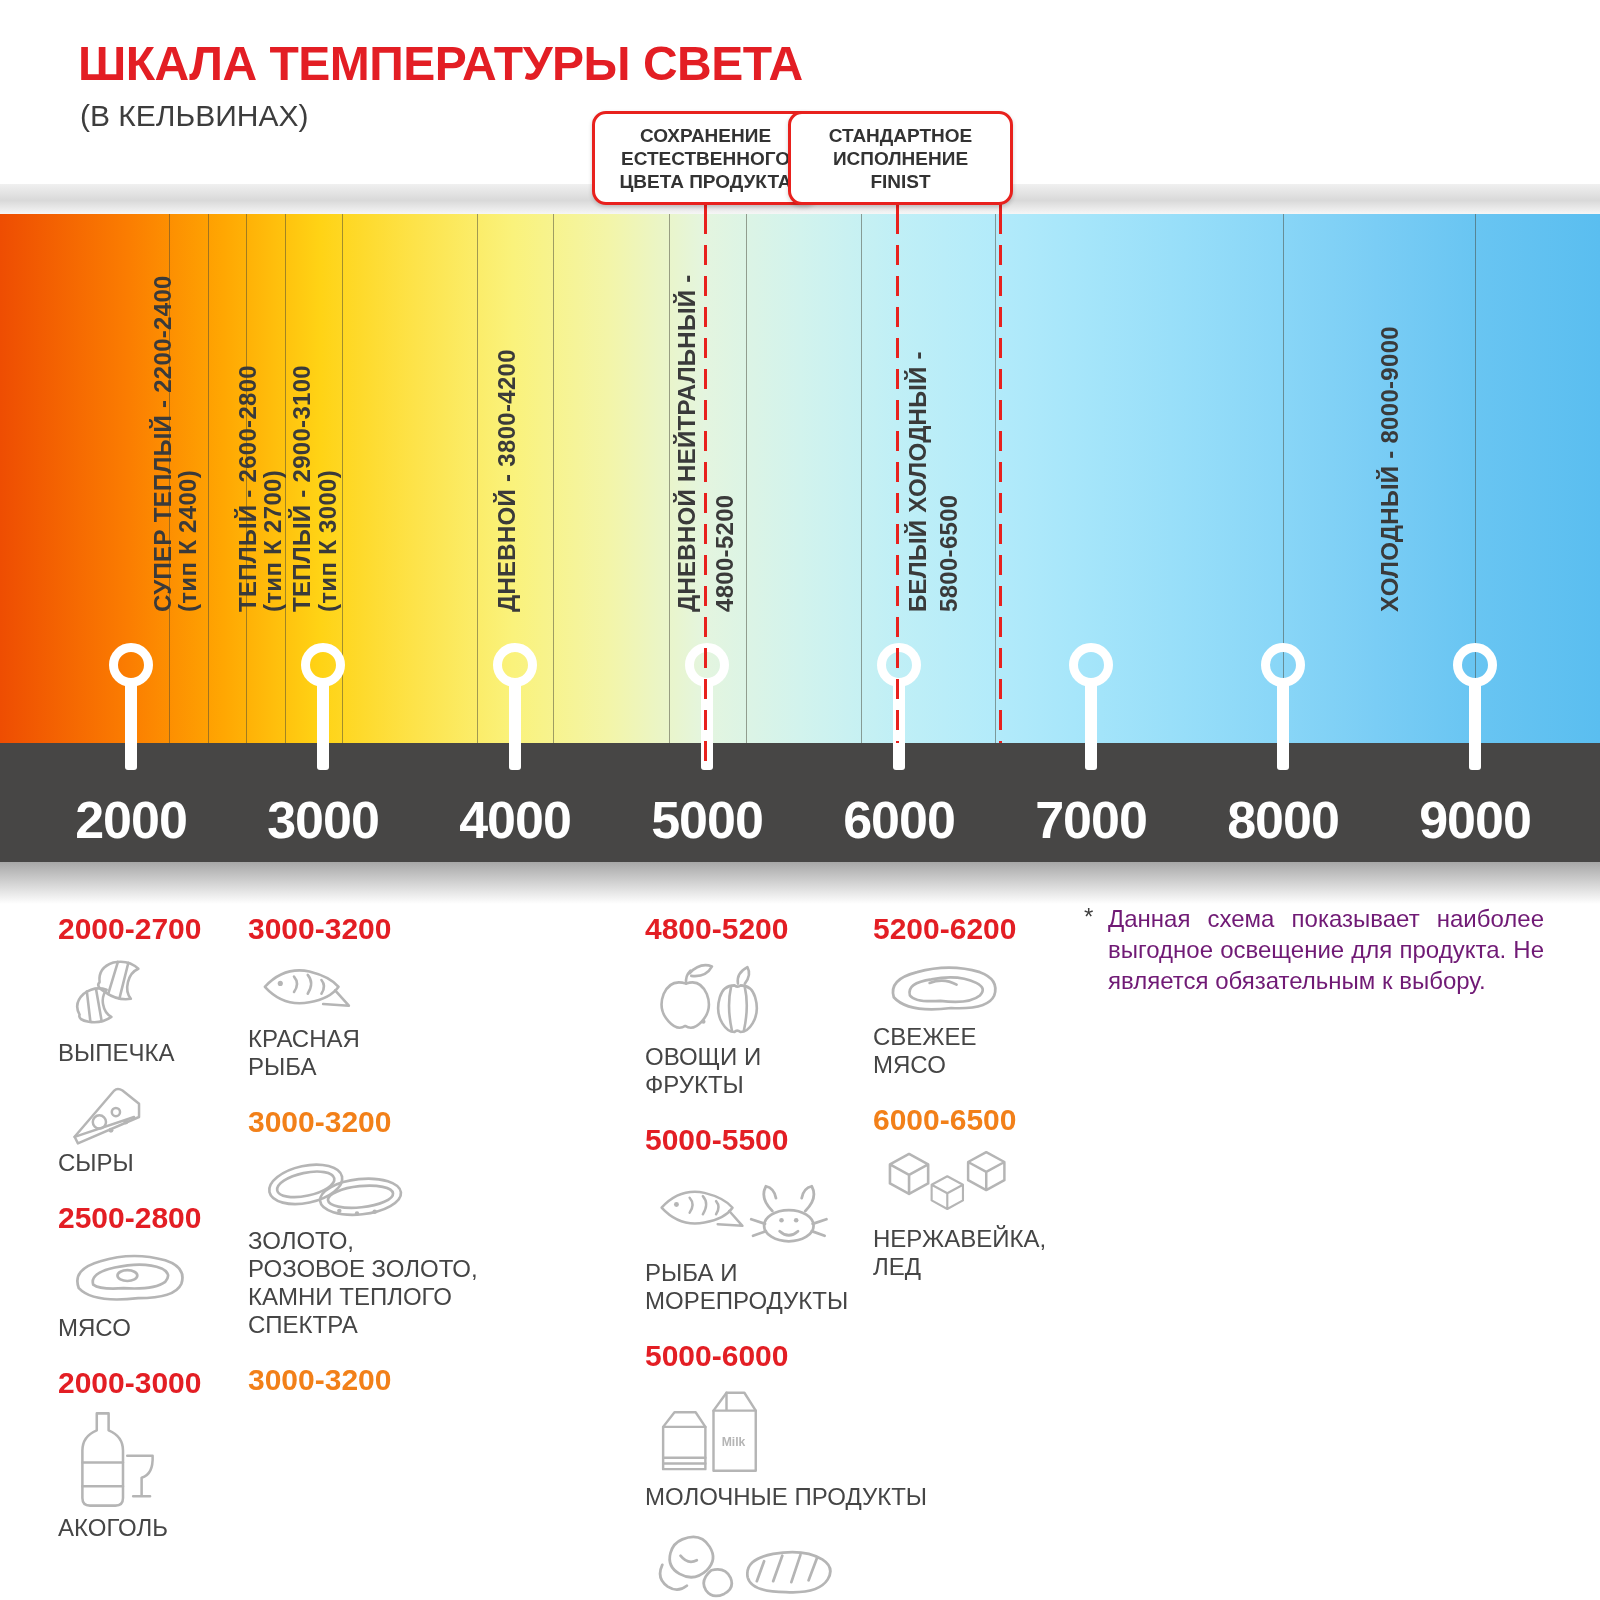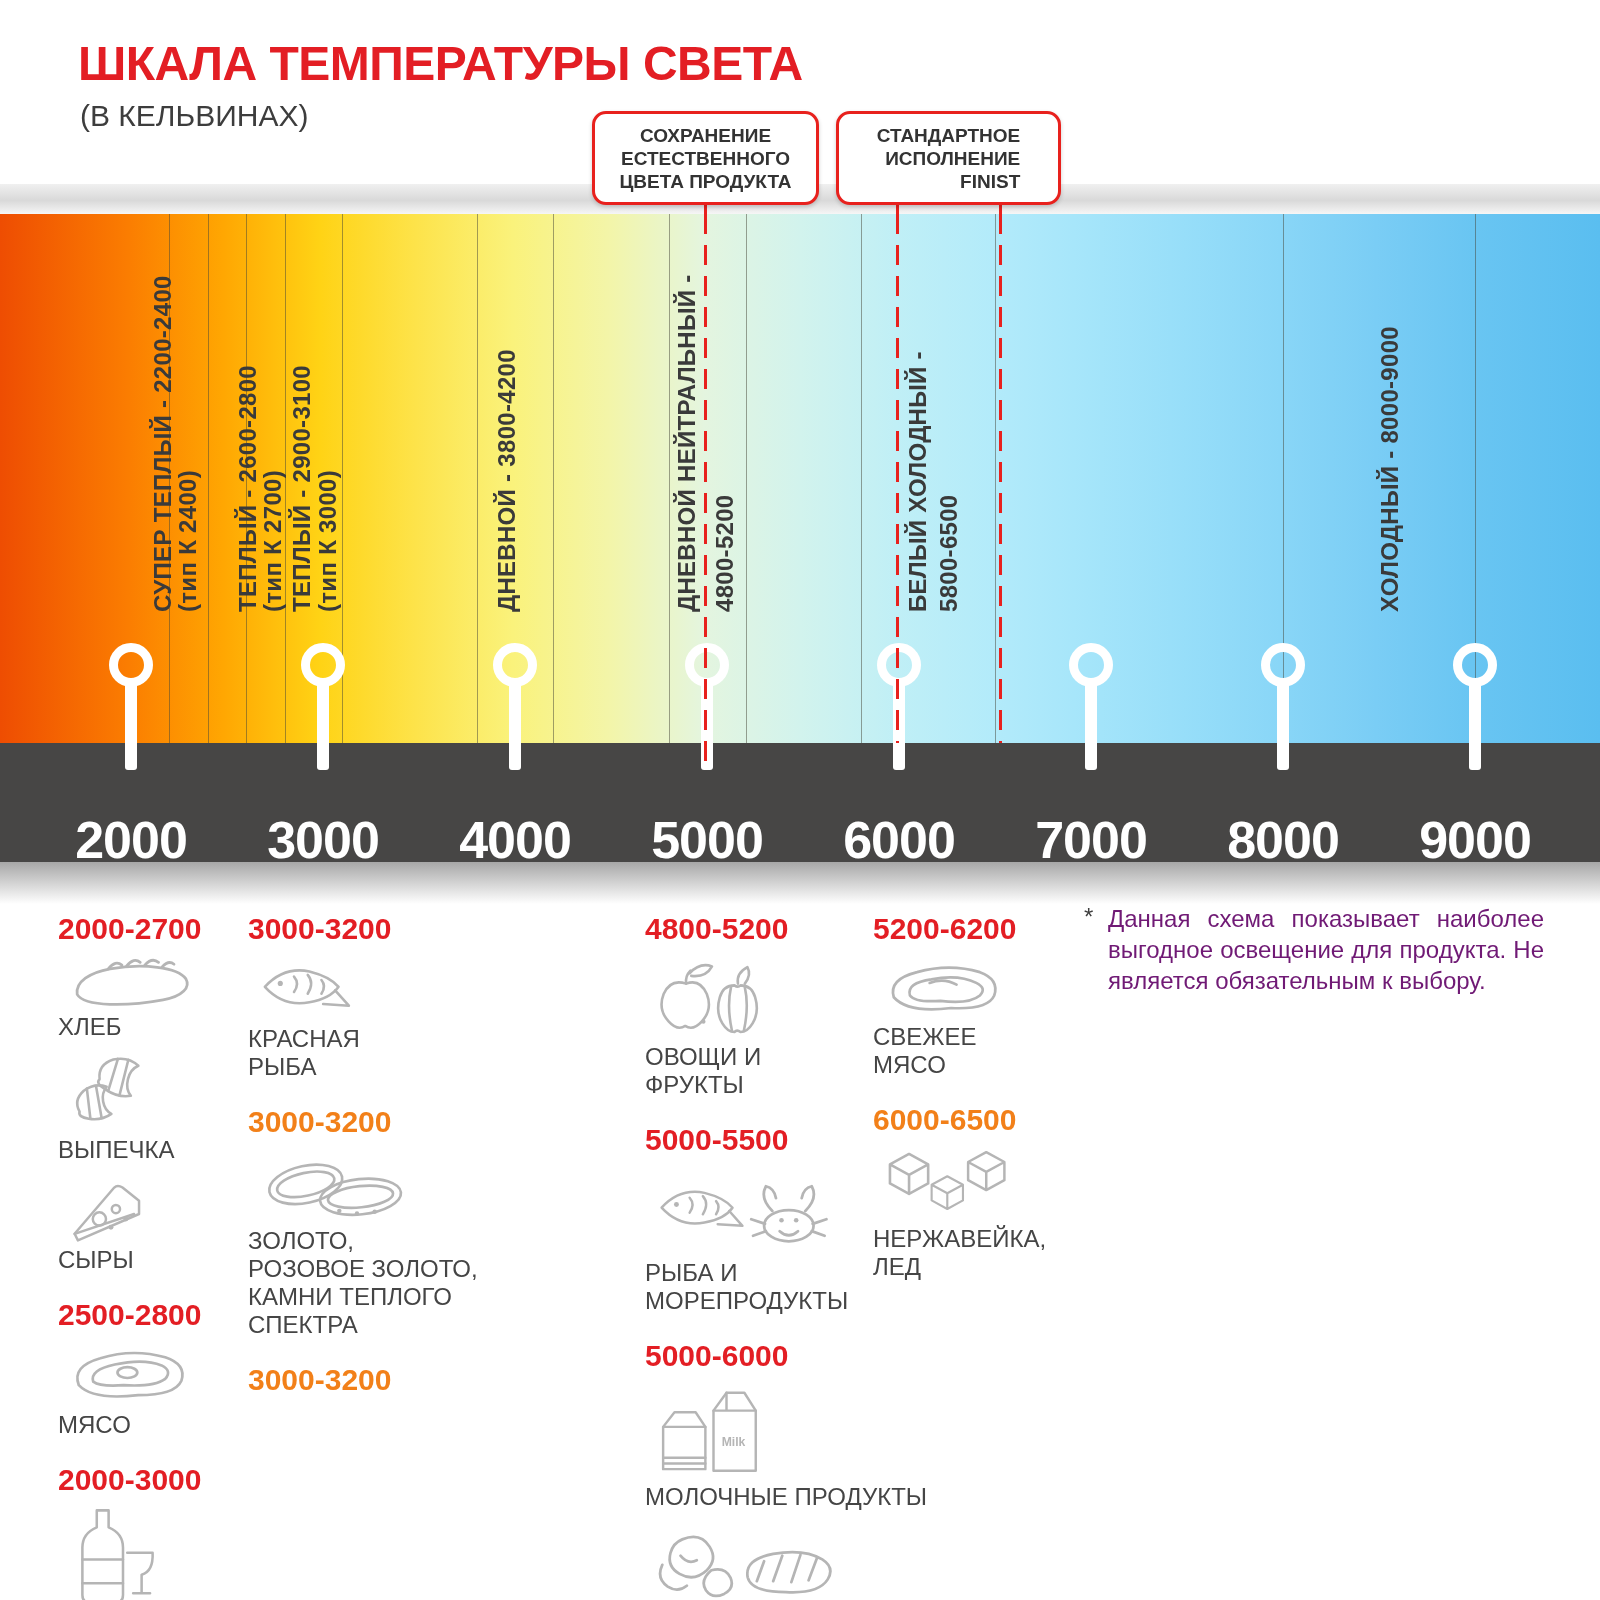--- a/index.html
+++ b/index.html
@@ -7,41 +7,41 @@
           font-family:"Liberation Sans", sans-serif;}
   
   .title{position:absolute;left:78px;top:36px;font-size:48px;font-weight:bold;color:#e31e24;letter-spacing:-0.5px;}
   .subtitle{position:absolute;left:80px;top:99px;font-size:30px;color:#3d3d3d;}
   
   .callout{position:absolute;top:111px;background:#fff;border:3px solid #e8211d;border-radius:14px;
            display:flex;align-items:center;justify-content:center;text-align:center;
            font-weight:bold;font-size:19px;line-height:23px;color:#333;white-space:pre-line;
            z-index:7;box-shadow:0 2px 4px rgba(0,0,0,.18);}
   .c1{left:592px;width:221px;height:88px;}
-  .c2{left:836px;width:219px;height:88px;text-align:right;}
+  .c2{left:788px;width:219px;height:88px;}
   .cstem{position:absolute;width:3px;top:198px;height:18px;background:#e8211d;z-index:4;}
   .dash{position:absolute;width:3px;top:214px;background:repeating-linear-gradient(#e8211d 0 20px,rgba(0,0,0,0) 20px 31px);z-index:6;}
   
   .band{position:absolute;left:0;top:184px;width:1600px;height:30px;background:linear-gradient(#f0f0f0,#d9d9d9 55%,#f6f6f6);}
   
   .colorbar{position:absolute;left:0;top:214px;width:1600px;height:529px;
     background:linear-gradient(to right,
       #ee4d02 0%, #fb7d01 8%, #ffa702 14%, #ffd315 20%, #fde34a 26%, #faf27b 32%,
       #f3f5a8 38%, #e4f5df 44%, #d2f3ed 50%, #c0eff6 56%, #b3ebfa 62%, #a5e5fa 68%,
       #97def9 74%, #89d6f7 80%, #7acdf5 86%, #69c5f2 92%, #5abef0 100%);}
   .gl{position:absolute;top:0;bottom:0;width:1px;background:rgba(70,70,55,.5);}
   .zl{position:absolute;top:612px;transform-origin:0 0;transform:rotate(-90deg);
       white-space:pre;font-weight:bold;font-size:24px;line-height:26px;color:#3a3a3a;letter-spacing:.3px;}
   .lh25{line-height:25px}.lh31{line-height:31px}.lh38{line-height:38px}
   
   .ring{position:absolute;top:643px;width:44px;height:44px;border:9px solid #fff;border-radius:50%;box-sizing:border-box;z-index:5;}
   .pstem{position:absolute;top:683px;width:12px;height:87px;background:#fff;z-index:5;border-radius:0 0 3px 3px;}
   
   .axisbar{position:absolute;left:0;top:743px;width:1600px;height:119px;background:#474645;z-index:2;}
-  .tick{position:absolute;top:47px;transform:translateX(-50%);font-size:52px;font-weight:bold;color:#fff;letter-spacing:-1px;margin-top:20px;}
+  .tick{position:absolute;top:47px;transform:translateX(-50%);font-size:52px;font-weight:bold;color:#fff;letter-spacing:-1px;}
   .axshadow{position:absolute;left:0;top:862px;width:1600px;height:42px;
             background:linear-gradient(rgba(60,60,60,.45),rgba(255,255,255,0));}
   
   .col{position:absolute;top:900px;}
   .colA{left:58px;width:180px}.colB{left:248px;width:235px}.colC{left:437px;width:215px}
   .colD{left:645px;width:300px}.colE{left:873px;width:215px}
   .grp{margin-top:24px}.grp:first-child{margin-top:12px}
   .rng{font-size:30px;font-weight:bold;line-height:34px;margin-bottom:10px;}
   .red{color:#e31e24}.orange{color:#f28019}
   .item{margin-bottom:12px}
@@ -132,30 +132,20 @@
     <div class="tick" style="left:1091px">7000</div>
     <div class="tick" style="left:1283px">8000</div>
     <div class="tick" style="left:1475px">9000</div>
   </div>
   <div class="axshadow"></div>
 
   <div class="col colA">
     <div class="grp">
       <div class="rng red">2000-2700</div>
       <div class="item">
-        <svg class="ic" viewBox="0 0 140 58" width="128">
-          <path d="M10 42 C8 28 24 18 46 14 C82 8 120 12 129 25 C134 34 126 44 104 48 C66 55 18 56 10 42 Z"></path>
-          <path d="M44 14 q8 -10 15 -4"></path>
-            <path d="M64 11 q8 -10 15 -4"></path>
-          <path d="M84 10 q8 -9 15 -3"></path>
-            <path d="M103 12 q7 -8 13 -3"></path>
-        </svg>
-        <div class="cap">ХЛЕБ</div>
-      </div>
-      <div class="item">
         <svg class="ic" viewBox="0 0 100 92" width="86">
           <g transform="translate(30 0) rotate(14 30 28)">
             <path d="M8 36 Q2 20 18 10 Q34 2 48 10 Q40 16 40 28 Q40 40 48 46 Q34 52 18 46 Q4 42 8 36 Z"></path>
             <path d="M23 8 L21 47 M35 6 L35 49"></path>
           </g>
           <g transform="translate(0 38) rotate(-10)">
             <path d="M8 32 Q3 18 17 9 Q31 2 44 9 Q37 15 37 25 Q37 36 44 41 Q31 47 17 42 Q5 38 8 32 Z"></path>
             <path d="M21 7 L19 42 M32 6 L32 44"></path>
           </g>
         </svg>

